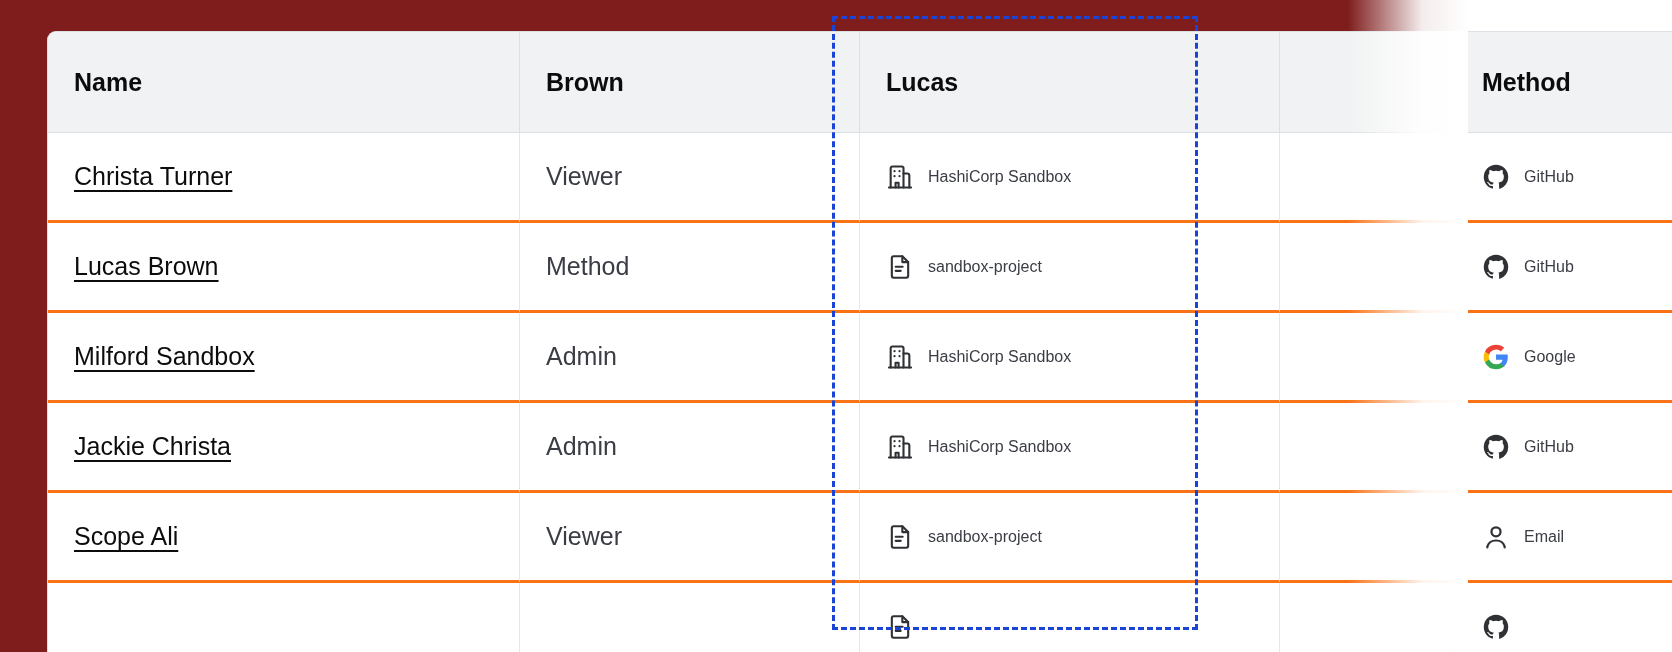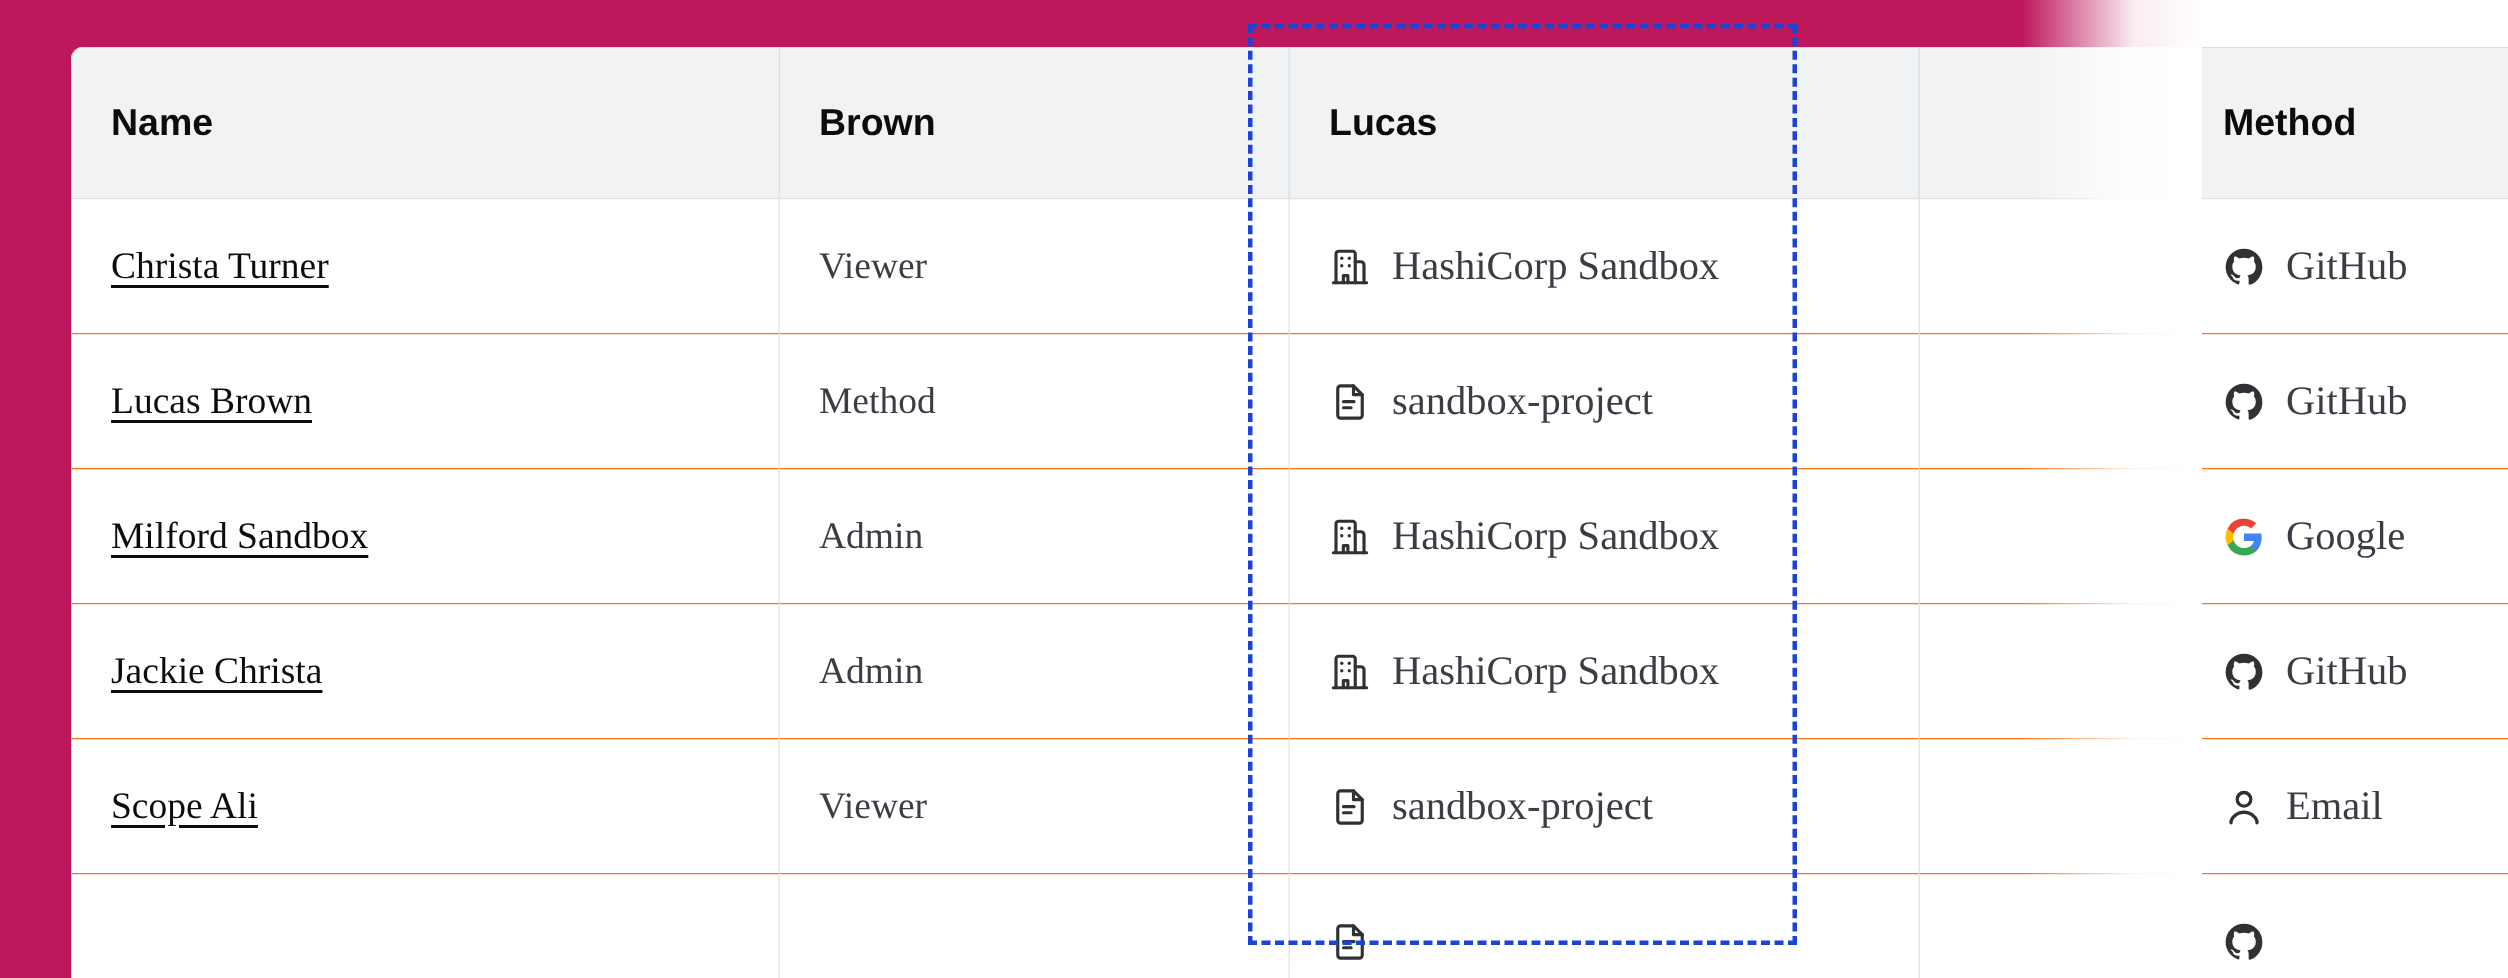--- a/index.html
+++ b/index.html
@@ -2,21 +2,21 @@
 <html><head>
 <meta charset="utf-8">
 <style>
   * { box-sizing: border-box; margin: 0; padding: 0; }
   html, body {
     width: 1672px; height: 652px;
     background: #ffffff;
     font-family: "Liberation Sans", sans-serif;
     overflow: hidden;
   }
-  #root { position: relative; width: 1468px; height: 652px; background:#be185d; }
+  #root { position: relative; width: 1468px; height: 652px; background:#7f1d1d; }
 
   
   .table-wrap {
     position: absolute;
     left: 47px; top: 31px;
     width: 1625px;          
     overflow: hidden;
   }
   table.perm-table {
     border-collapse: separate;
@@ -42,46 +42,45 @@
     white-space: nowrap;
   }
   table.perm-table thead th:first-child { border-top-left-radius: 8px; }
 
   table.perm-table tbody td {
     height: 90px;
     vertical-align: middle;
     padding: 0 0 0 26px;
     font-size: 25px;
     color: #3b3d45;
-    border-bottom: 1px solid #f97316;
+    border-bottom: 3px solid #f97316;
     border-right: 1px solid #e4e6e9;
     background: #fff;
     white-space: nowrap;
-    font-family: Liberation Serif, serif;
   }
 
   
   col.c-name   { width: 472px; }
   col.c-role   { width: 340px; }
   col.c-scope  { width: 420px; }
   col.c-blank  { width: 176px; }
   col.c-method { width: 292px; }
 
   .name-link {
     color: #0c0c0e;
     font-size: 25px;
     text-decoration: underline;
     text-underline-offset: 5px;
     text-decoration-thickness: 2px;
     cursor: pointer;
   }
 
   .cell-flex { display: flex; align-items: center; gap: 14px; }
   .cell-flex .ico { flex: 0 0 auto; display: inline-flex; align-items: center; justify-content: center; }
-  .cell-flex .txt { color: #3b3d45; font-size: 27px; }
+  .cell-flex .txt { color: #3b3d45; font-size: 16px; }
 
   
   .focus-box {
     position: absolute;
     left: 832px; top: 16px;
     width: 366px; height: 614px;
     border: 3px dashed #1b44d6;
     pointer-events: none;
     z-index: 5;
   }

